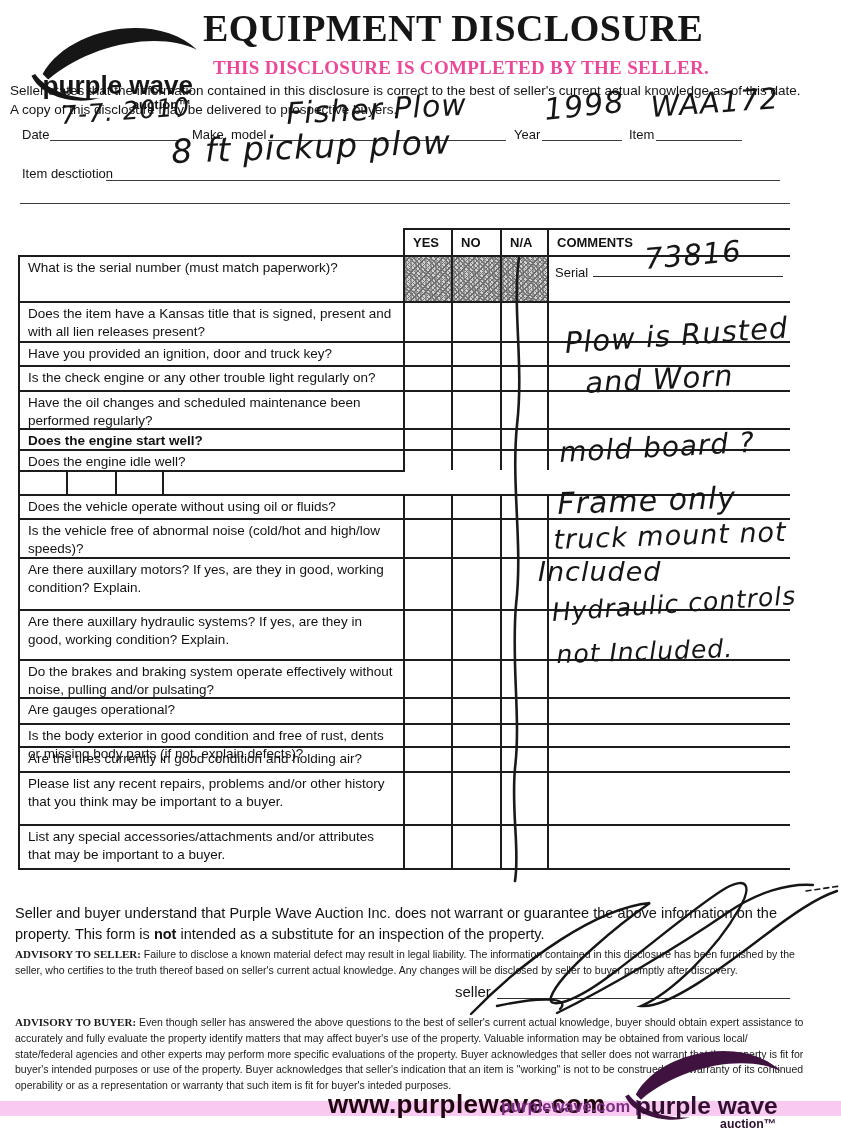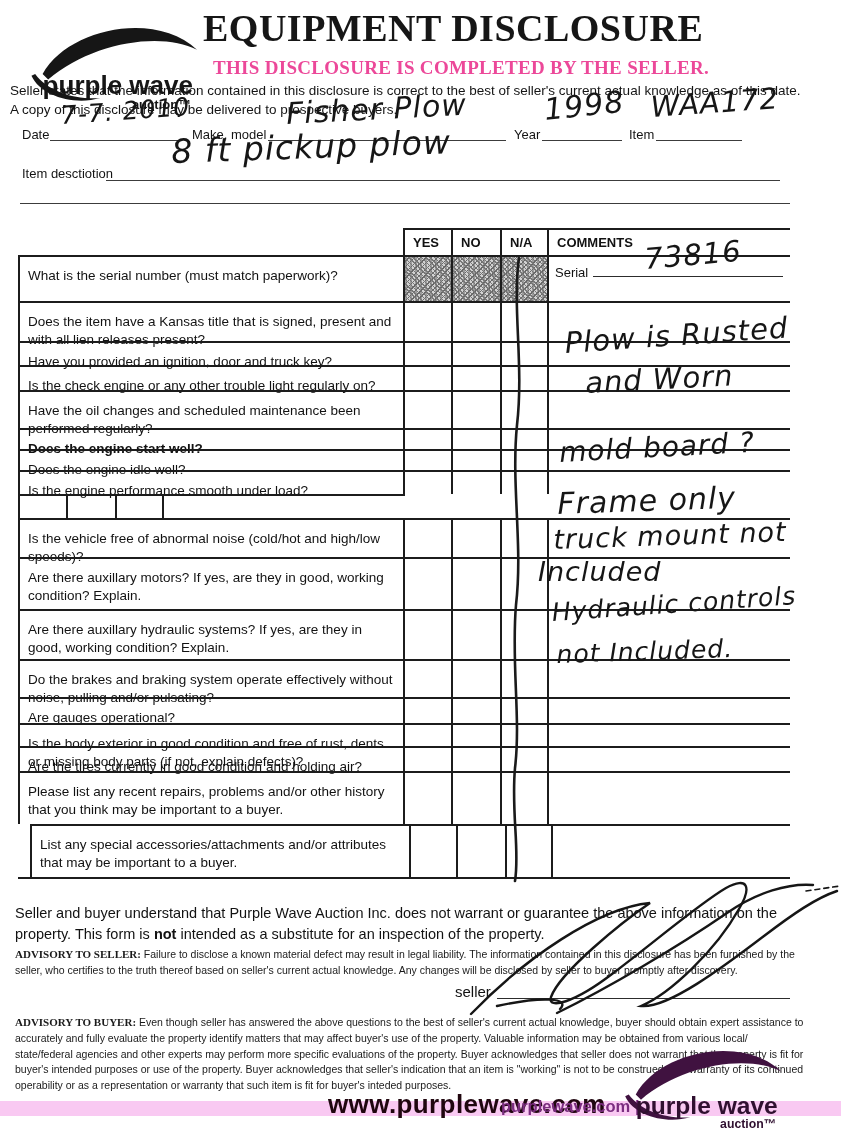--- a/index.html
+++ b/index.html
@@ -13,21 +13,21 @@
   .lbl{font-size:13px;color:#141414;}
   .u{border-bottom:1.6px solid #3c3c3c;}
   
   .hw{font-family:"DejaVu Sans",sans-serif;font-style:italic;color:#161616;white-space:nowrap;
       letter-spacing:1px;z-index:5;transform-origin:left bottom;}
   
   .tbl{position:absolute;left:18px;top:228px;width:772px;border-bottom:2.5px solid #1c1c1c;z-index:2;}
   .trow{display:flex;align-items:stretch;}
   .trow>div{box-sizing:border-box;}
   .qcell{width:385px;border-left:2px solid #1c1c1c;border-top:2px solid #1c1c1c;
-         padding:10px 8px 1px 8px;font-size:13.5px;line-height:1.3;}
+         padding:2px 8px 1px 8px;font-size:13.5px;line-height:1.3;}
   .c1{width:48px;}.c2{width:49px;}.c3{width:47px;}
   .ycell{border-left:2px solid #1c1c1c;border-top:2px solid #1c1c1c;}
   .mcell{width:243px;border-left:2px solid #1c1c1c;border-top:2px solid #1c1c1c;padding:2px 5px 0 6px;}
   .thead{height:27px;}
   .thead .qcell{border:none;}
   .hcell{font-weight:bold;font-size:13px;padding:5px 0 0 8px;}
   .hatch{background-color:#c4c4c4;
          background-image:repeating-linear-gradient(45deg,#777 0 1px,transparent 1px 3px),
                           repeating-linear-gradient(-45deg,#666 0 1px,transparent 1px 4px),
                           repeating-linear-gradient(90deg,#9b9b9b 0 2px,#d2d2d2 2px 5px);}
@@ -148,27 +148,27 @@
         <div class="mcell"></div>
     </div>
     <div class="trow" style="height:21px;">
       <div class="qcell">Does the engine idle well?</div>
       <div class="ycell c1"></div>
         <div class="ycell c2"></div>
         <div class="ycell c3"></div>
         <div class="mcell"></div>
     </div>
     <div class="trow" style="height:24px;">
-      <div class="qcell">Is the engine performance smooth under load?</div>
       <div class="ycell c1"></div>
         <div class="ycell c2"></div>
         <div class="ycell c3"></div>
         <div class="mcell"></div>
     </div>
     <div class="trow" style="height:24px;">
+      <div class="qcell">Does the vehicle operate without using oil or fluids?</div>
       <div class="ycell c1"></div>
         <div class="ycell c2"></div>
         <div class="ycell c3"></div>
         <div class="mcell"></div>
     </div>
     <div class="trow" style="height:39px;">
       <div class="qcell">Is the vehicle free of abnormal noise (cold/hot and high/low speeds)?</div>
       <div class="ycell c1"></div>
         <div class="ycell c2"></div>
         <div class="ycell c3"></div>
@@ -216,21 +216,21 @@
         <div class="ycell c3"></div>
         <div class="mcell"></div>
     </div>
     <div class="trow" style="height:53px;">
       <div class="qcell">Please list any recent repairs, problems and/or other history that you think may be important to a buyer.</div>
       <div class="ycell c1"></div>
         <div class="ycell c2"></div>
         <div class="ycell c3"></div>
         <div class="mcell"></div>
     </div>
-    <div class="trow" style="height:53px;margin-left:12px;">
+    <div class="trow" style="height:44px;">
       <div class="qcell">List any special accessories/attachments and/or attributes that may be important to a buyer.</div>
       <div class="ycell c1"></div>
         <div class="ycell c2"></div>
         <div class="ycell c3"></div>
         <div class="mcell"></div>
     </div>
   </div>
 
   <div class="abs agreement" style="left:15px;top:903px;"><span>Seller and buyer understand that Purple Wave Auction Inc. does not warrant or guarantee the above information on the property. This form is </span><b>not</b><span> intended as a substitute for an inspection of the property.</span></div>
 

